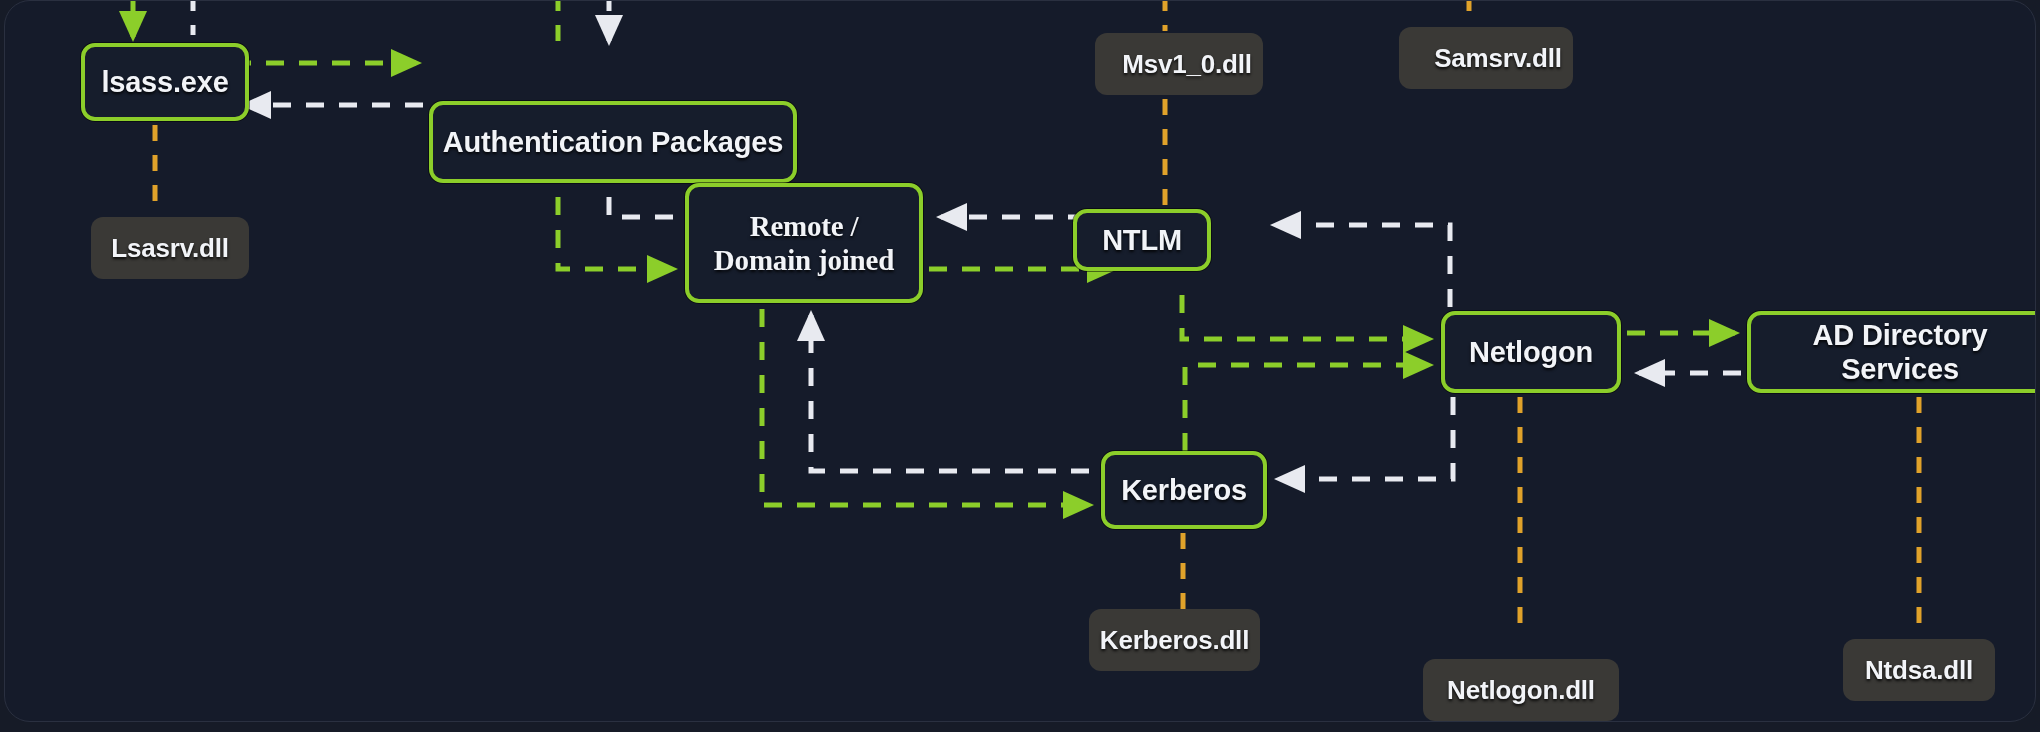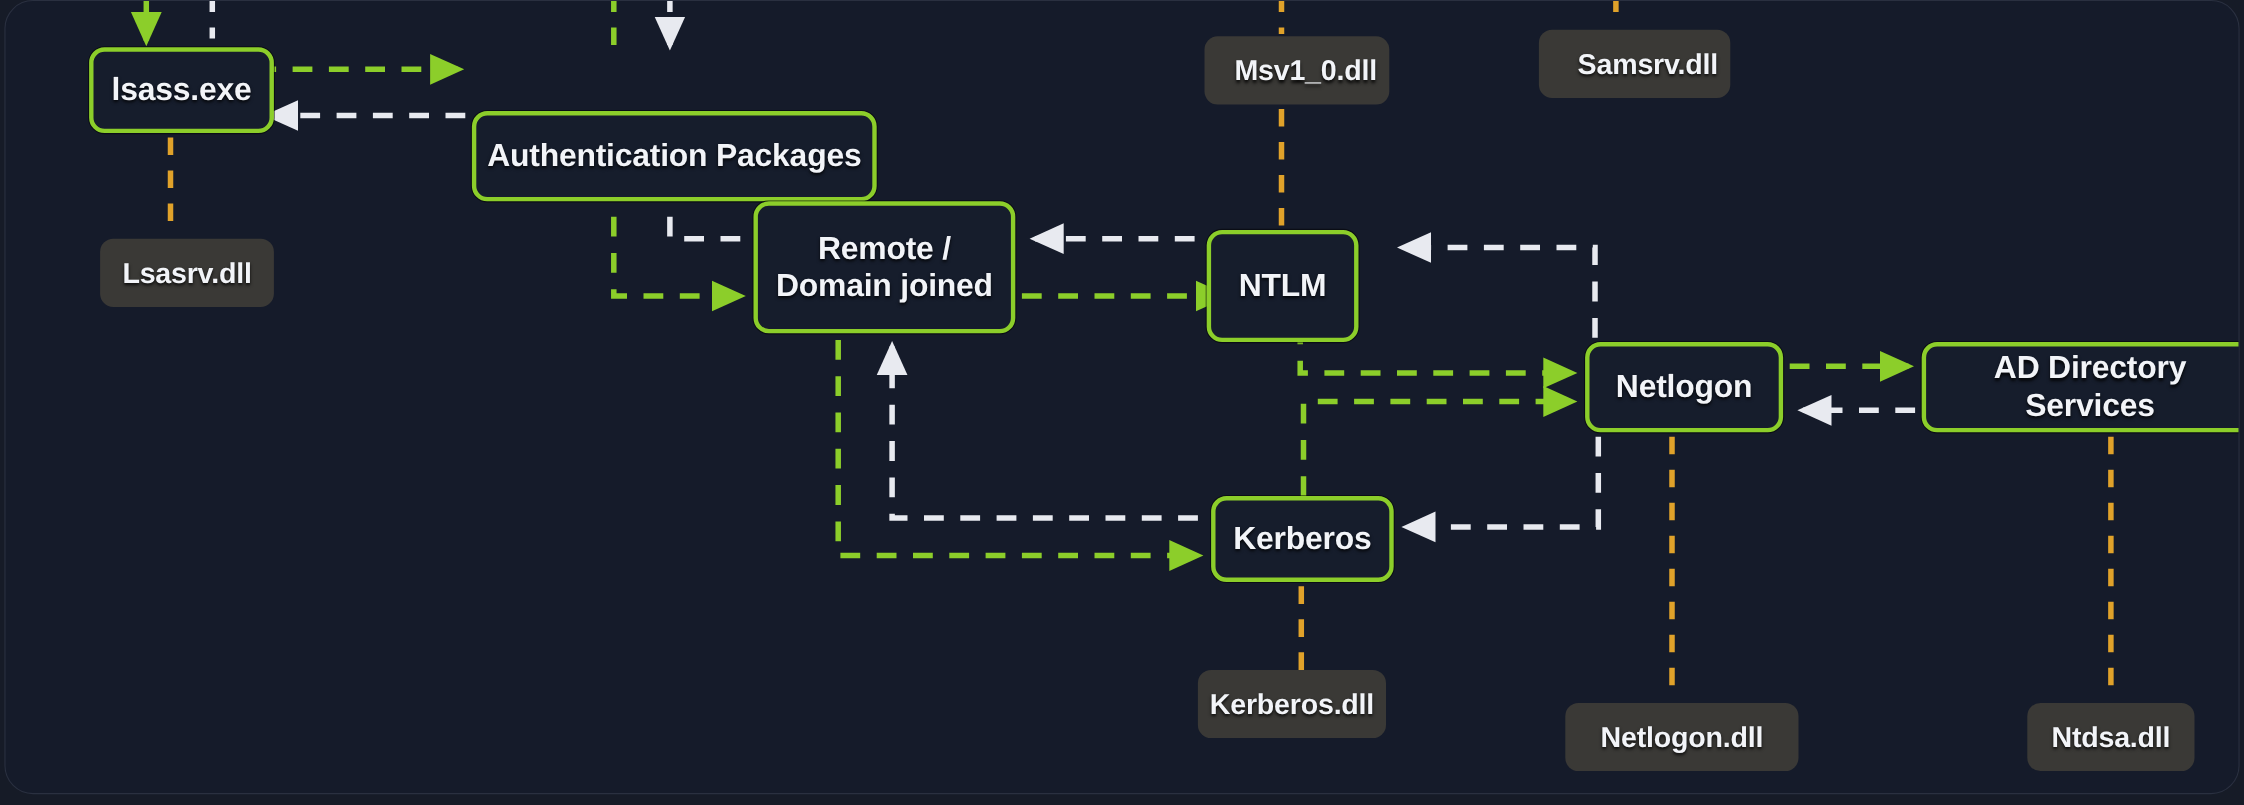--- a/index.html
+++ b/index.html
@@ -58,21 +58,21 @@
     font-size: 29px;
     line-height: 1.18;
     box-shadow: 0 0 0 1px rgba(0,0,0,0.5);
   }
   .node.dll {
     background: #3a3936;
     border: none;
     border-radius: 12px;
     font-size: 26px;
   }
-  .multiline { white-space: pre-line; }
+  .multiline { white-space: pre-line; font-family: Liberation Serif, serif; }
 </style>
 </head>
 <body>
 
 <div id="diagram-container">
   <div class="canvas-frame">
 
     <svg class="wires" viewBox="0 0 2040 732" xmlns="http://www.w3.org/2000/svg">
       <defs>
         <marker id="ah-green" markerWidth="8" markerHeight="8" refX="5.2" refY="3.2" orient="auto" markerUnits="strokeWidth">
@@ -138,21 +138,21 @@
 
     <div class="node component" style="left:424px; top:64px; width:368px; height:82px;margin-top:36px;">
       <span>Authentication Packages</span>
     </div>
 
     <div class="node component multiline" style="left:680px; top:182px; width:238px; height:120px;">
       <span class="multiline">Remote /
 Domain joined</span>
     </div>
 
-    <div class="node component" style="left:1092px; top:208px; width:138px; height:102px;">
+    <div class="node component" style="left:1068px; top:208px; width:138px; height:62px;">
       <span>NTLM</span>
     </div>
 
     <div class="node component" style="left:1436px; top:310px; width:180px; height:82px;justify-content:center;">
       <span>Netlogon</span>
     </div>
 
     <div class="node component" style="left:1742px; top:310px; width:306px; height:82px;">
       <span>AD Directory Services</span>
     </div>
@@ -170,21 +170,21 @@
     </div>
 
     <div class="node dll" style="left:1394px; top:26px; width:174px; height:62px;padding-left:24px;">
       <span>Samsrv.dll</span>
     </div>
 
     <div class="node dll" style="left:1084px; top:608px; width:171px; height:62px;">
       <span>Kerberos.dll</span>
     </div>
 
-    <div class="node dll" style="left:1418px; top:638px; width:212px; height:62px;">
+    <div class="node dll" style="left:1418px; top:658px; width:196px; height:62px;">
       <span>Netlogon.dll</span>
     </div>
 
     <div class="node dll" style="left:1838px; top:638px; width:152px; height:62px;">
       <span>Ntdsa.dll</span>
     </div>
 
   </div>
 </div>
 

